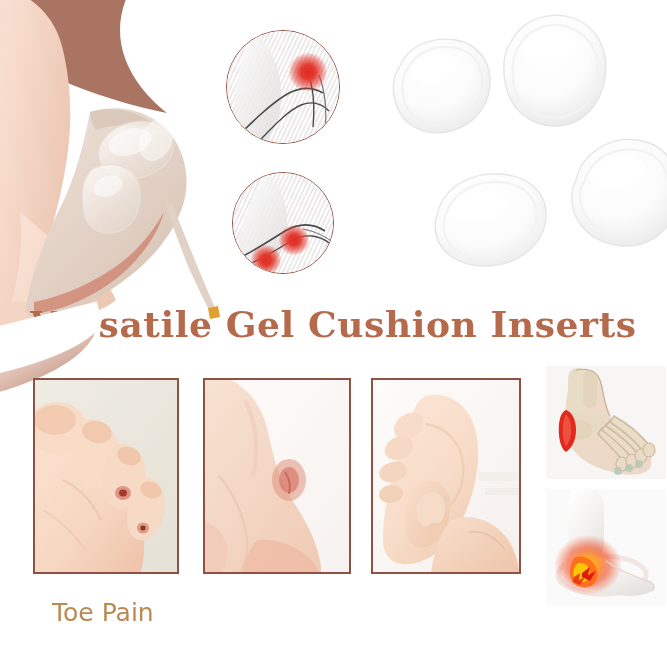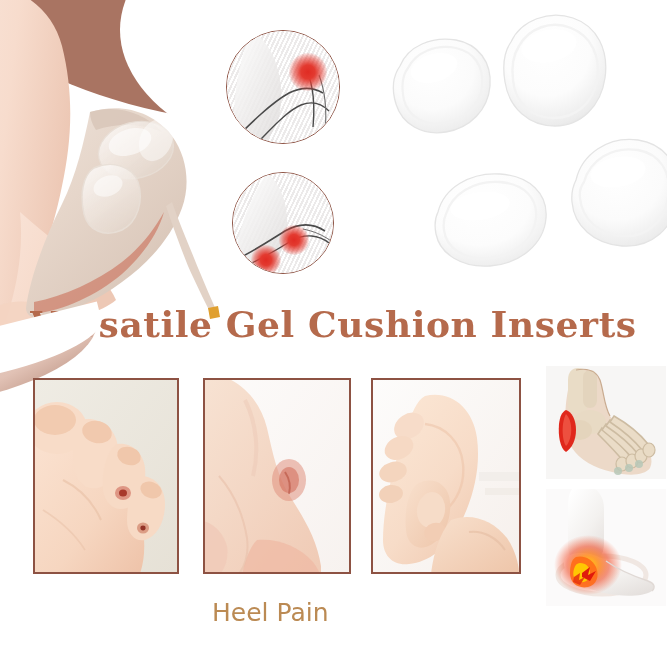--- a/index.html
+++ b/index.html
@@ -436,15 +436,15 @@
       <path d="M34,74 C40,74 44,78 44,84 C44,90 40,94 34,93
                C28,92 26,86 28,80 C29,76 31,74 34,74 Z" fill="#ffd000" opacity="0.9"></path>
 
       <path d="M36,84 L44,78 L42,86 L50,82 L44,92 L36,88 Z" fill="#e01a0c"></path>
       <path d="M28,88 L34,84 L33,91 L39,88 L34,96 L27,93 Z" fill="#e8340f" opacity="0.9"></path>
 
       <path d="M60,72 C74,82 90,88 102,92 C108,94 110,98 106,102" fill="none" stroke="#e0d9d5" stroke-width="1.4"></path>
     </svg>
   </div>
 
-  <div class="caption" id="cap-heel">Heel Pain</div>
+  <div class="caption" id="cap-toe">Toe Pain</div>
 
 </div>
 
 </body></html>

